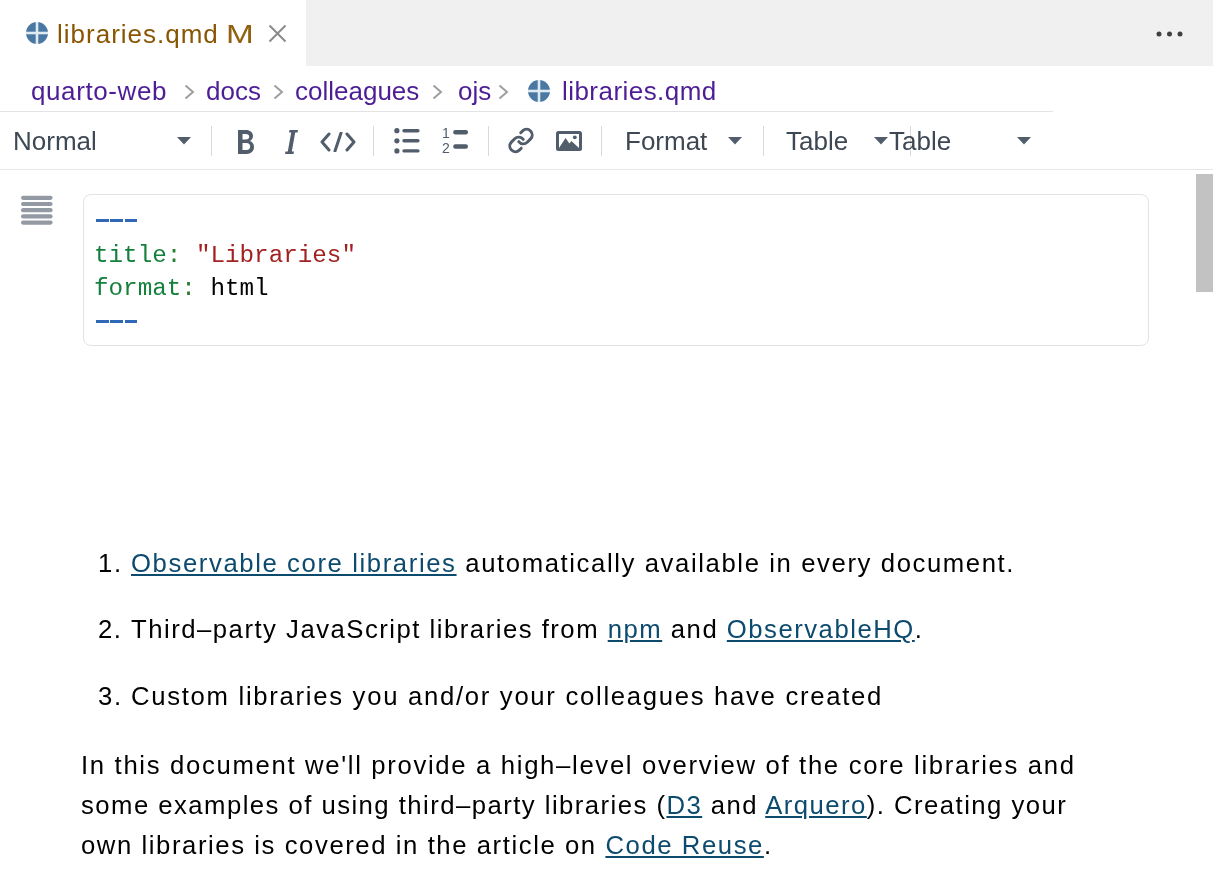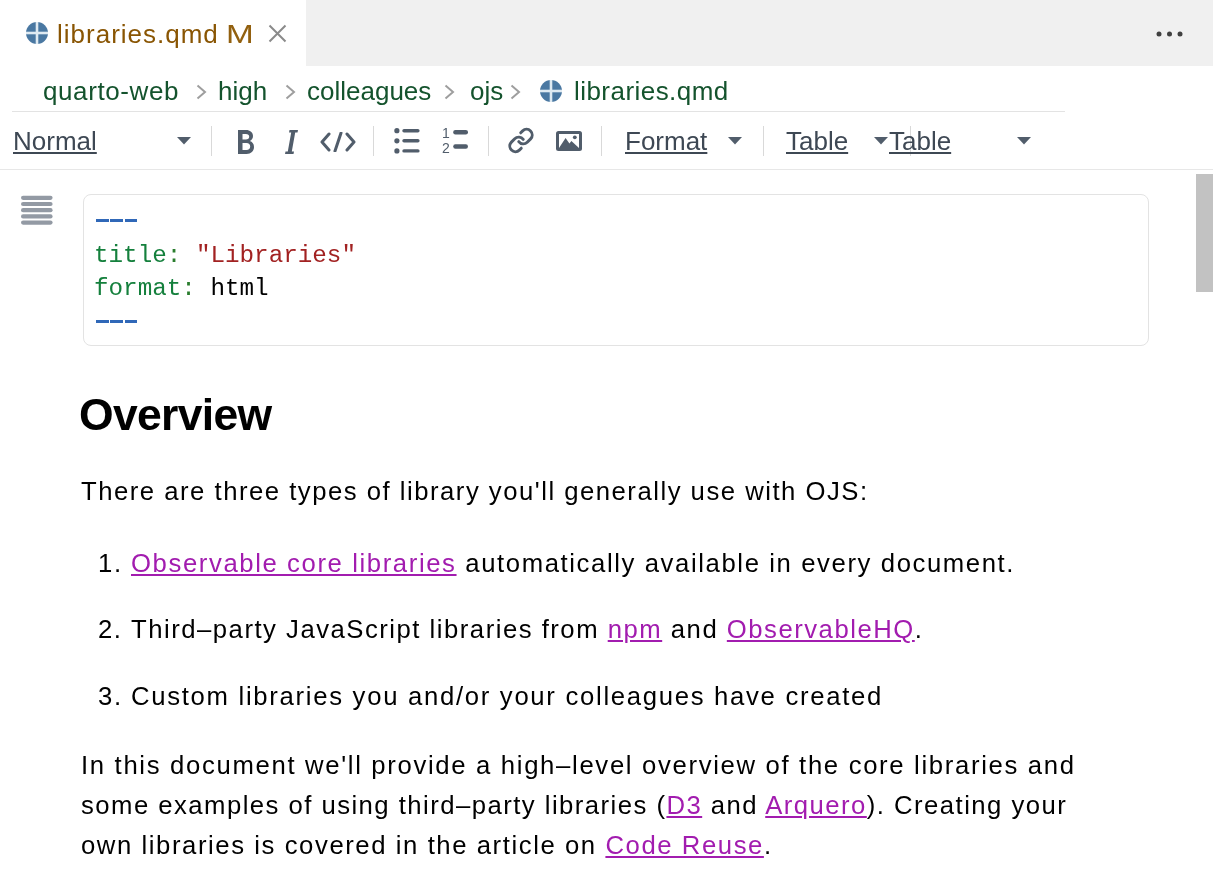--- a/index.html
+++ b/index.html
@@ -5,48 +5,48 @@
 * { margin:0; padding:0; box-sizing:border-box; }
 html,body { width:1213px; height:889px; background:#fff; overflow:hidden;
   font-family:"Liberation Sans", sans-serif; }
 #tabbar { position:absolute; left:0; top:0; width:1213px; height:66px; background:#f0f0f0; }
 #tab { position:absolute; left:0; top:0; width:306px; height:66px; background:#fff; }
 #tab .qicon { position:absolute; left:26px; top:22px; }
 #tab .label { position:absolute; left:57px; top:19px; font-size:26px; color:#895503; letter-spacing:1px; }
 #tab .mbadge { position:absolute; left:226px; top:19px; font-size:26px; color:#92600f; display:inline-block; transform:scaleX(1.28); transform-origin:left center; }
 #tab .closex { position:absolute; left:266.5px; top:22.5px; }
 #dots { position:absolute; left:1155px; top:30px; }
-#crumbs { position:absolute; left:12px; top:66px; width:1053px; height:46px; background:#fff;
-  border-bottom:1px solid #e3e3e3; font-size:26px; color:#14532d; }
+#crumbs { position:absolute; left:0; top:66px; width:1053px; height:46px; background:#fff;
+  border-bottom:1px solid #e3e3e3; font-size:26px; color:#4c1d95; }
 #crumbs span.item { position:absolute; top:10px; }
 #crumbs svg.chev { position:absolute; top:18px; }
 #crumbs .qicon { position:absolute; top:14px; left:528px; }
 #toolbar { position:absolute; left:0; top:113px; width:1213px; height:57px; background:#fff;
   border-bottom:1px solid #e7e7e7; color:#3e4854; font-size:26px; }
-#toolbar .tx { position:absolute; top:13px;text-decoration:underline; }
+#toolbar .tx { position:absolute; top:13px; }
 #toolbar .sep { position:absolute; top:13px; width:1px; height:30px; background:#d9d9d9; }
 #toolbar svg { position:absolute; }
 #toolbar .caret { top:23px; }
 #content { position:absolute; left:0; top:170px; width:1213px; height:719px; background:#fff; }
 #thumb { position:absolute; left:1196px; top:4px; width:17px; height:118px; background:#c2c2c2; }
 #draghandle { position:absolute; left:21px; top:25px; }
 #codeblock { position:absolute; left:83px; top:24px; width:1066px; height:152px;
   border:1px solid #e3e3e3; border-radius:8px; background:#fff;
   font-family:"Liberation Mono", monospace; font-size:24.25px; line-height:33.6px;
   padding:10.2px 0 0 10px; white-space:pre; }
 .cline { height:33.6px; }
 .cline i:first-child { margin-left:2px; }
 .dash { display:inline-block; width:12.6px; height:2.9px; background:#3068b8; margin-right:1.8px; vertical-align:middle; position:relative; top:-1px; }
 .ckey { color:#15803d; }
 .ccolon { color:#2a7d2e; }
 .cstr { color:#a22222; }
 #h1 { position:absolute; left:79px; top:219px; font-size:44.5px; font-weight:bold; color:#000;
   line-height:52px; letter-spacing:-0.68px; }
 .para { position:absolute; left:81px; font-size:25.7px; line-height:40px; color:#000; letter-spacing:1.5px; }
-a { color:#a21caf; text-decoration:underline; }
+a { color:#0c4a6e; text-decoration:underline; }
 .li { position:absolute; left:81px; font-size:25.7px; line-height:40px; color:#000; letter-spacing:1.5px; }
 .li .num { position:absolute; left:17px; }
 .li .litx { position:absolute; left:50px; white-space:nowrap; }
 </style>
 </head>
 <body>
 <div id="tabbar">
   <div id="tab">
     <svg class="qicon" width="22" height="22" viewBox="0 0 22 22">
       <circle cx="11" cy="11" r="11" fill="#4a78a2"></circle>
@@ -63,21 +63,21 @@
     <circle cx="4" cy="4" r="2.5" fill="#404040"></circle>
     <circle cx="14.5" cy="4" r="2.5" fill="#404040"></circle>
     <circle cx="25" cy="4" r="2.5" fill="#404040"></circle>
   </svg>
 </div>
 <div id="crumbs">
   <span class="item" style="left:31px; letter-spacing:0.6px;">quarto-web</span>
   <svg class="chev" style="left:183px;" width="12" height="16" viewBox="0 0 12 16">
       <path d="M2.5 1.5 L10 8 L2.5 14.5" stroke="#9e9e9e" stroke-width="2" fill="none"></path>
     </svg>
-  <span class="item" style="left:206px;">high</span>
+  <span class="item" style="left:206px;">docs</span>
   <svg class="chev" style="left:272px;" width="12" height="16" viewBox="0 0 12 16">
       <path d="M2.5 1.5 L10 8 L2.5 14.5" stroke="#9e9e9e" stroke-width="2" fill="none"></path>
     </svg>
   <span class="item" style="left:295px;">colleagues</span>
   <svg class="chev" style="left:431px;" width="12" height="16" viewBox="0 0 12 16">
       <path d="M2.5 1.5 L10 8 L2.5 14.5" stroke="#9e9e9e" stroke-width="2" fill="none"></path>
     </svg>
   <span class="item" style="left:458px;">ojs</span>
   <svg class="chev" style="left:497px;" width="12" height="16" viewBox="0 0 12 16">
       <path d="M2.5 1.5 L10 8 L2.5 14.5" stroke="#9e9e9e" stroke-width="2" fill="none"></path>
@@ -149,22 +149,20 @@
 <div id="content">
   <div id="thumb"></div>
   <svg id="draghandle" width="32" height="30" viewBox="0 0 32 30">
     <rect x="0" y="0.7" width="31.6" height="4.2" rx="2.1" fill="#939aa4"></rect>
     <rect x="0" y="6.9" width="31.6" height="4.2" rx="2.1" fill="#939aa4"></rect>
     <rect x="0" y="13.1" width="31.6" height="4.2" rx="2.1" fill="#939aa4"></rect>
     <rect x="0" y="19.3" width="31.6" height="4.2" rx="2.1" fill="#939aa4"></rect>
     <rect x="0" y="25.5" width="31.6" height="4.2" rx="2.1" fill="#939aa4"></rect>
   </svg>
   <div id="codeblock"><div class="cline"><i class="dash"></i><i class="dash"></i><i class="dash"></i></div><div class="cline"><span class="ckey">title</span><span class="ccolon">:</span> <span class="cstr">"Libraries"</span></div><div class="cline"><span class="ckey">format</span><span class="ccolon">:</span> html</div><div class="cline"><i class="dash"></i><i class="dash"></i><i class="dash"></i></div></div>
-  <div id="h1">Overview</div>
-  <div class="para" style="top:300.5px;">There are three types of library you'll generally use with OJS:</div>
   <div class="li" style="top:372.5px;letter-spacing:1.6px;">
       <span class="num">1.</span>
       <span class="litx"><a>Observable core libraries</a> automatically available in every document.</span>
     </div>
   <div class="li" style="top:439px;">
       <span class="num">2.</span>
       <span class="litx">Third–party JavaScript libraries from <a>npm</a> and <a>ObservableHQ</a>.</span>
     </div>
   <div class="li" style="top:505.5px;letter-spacing:1.7px;">
       <span class="num">3.</span>

